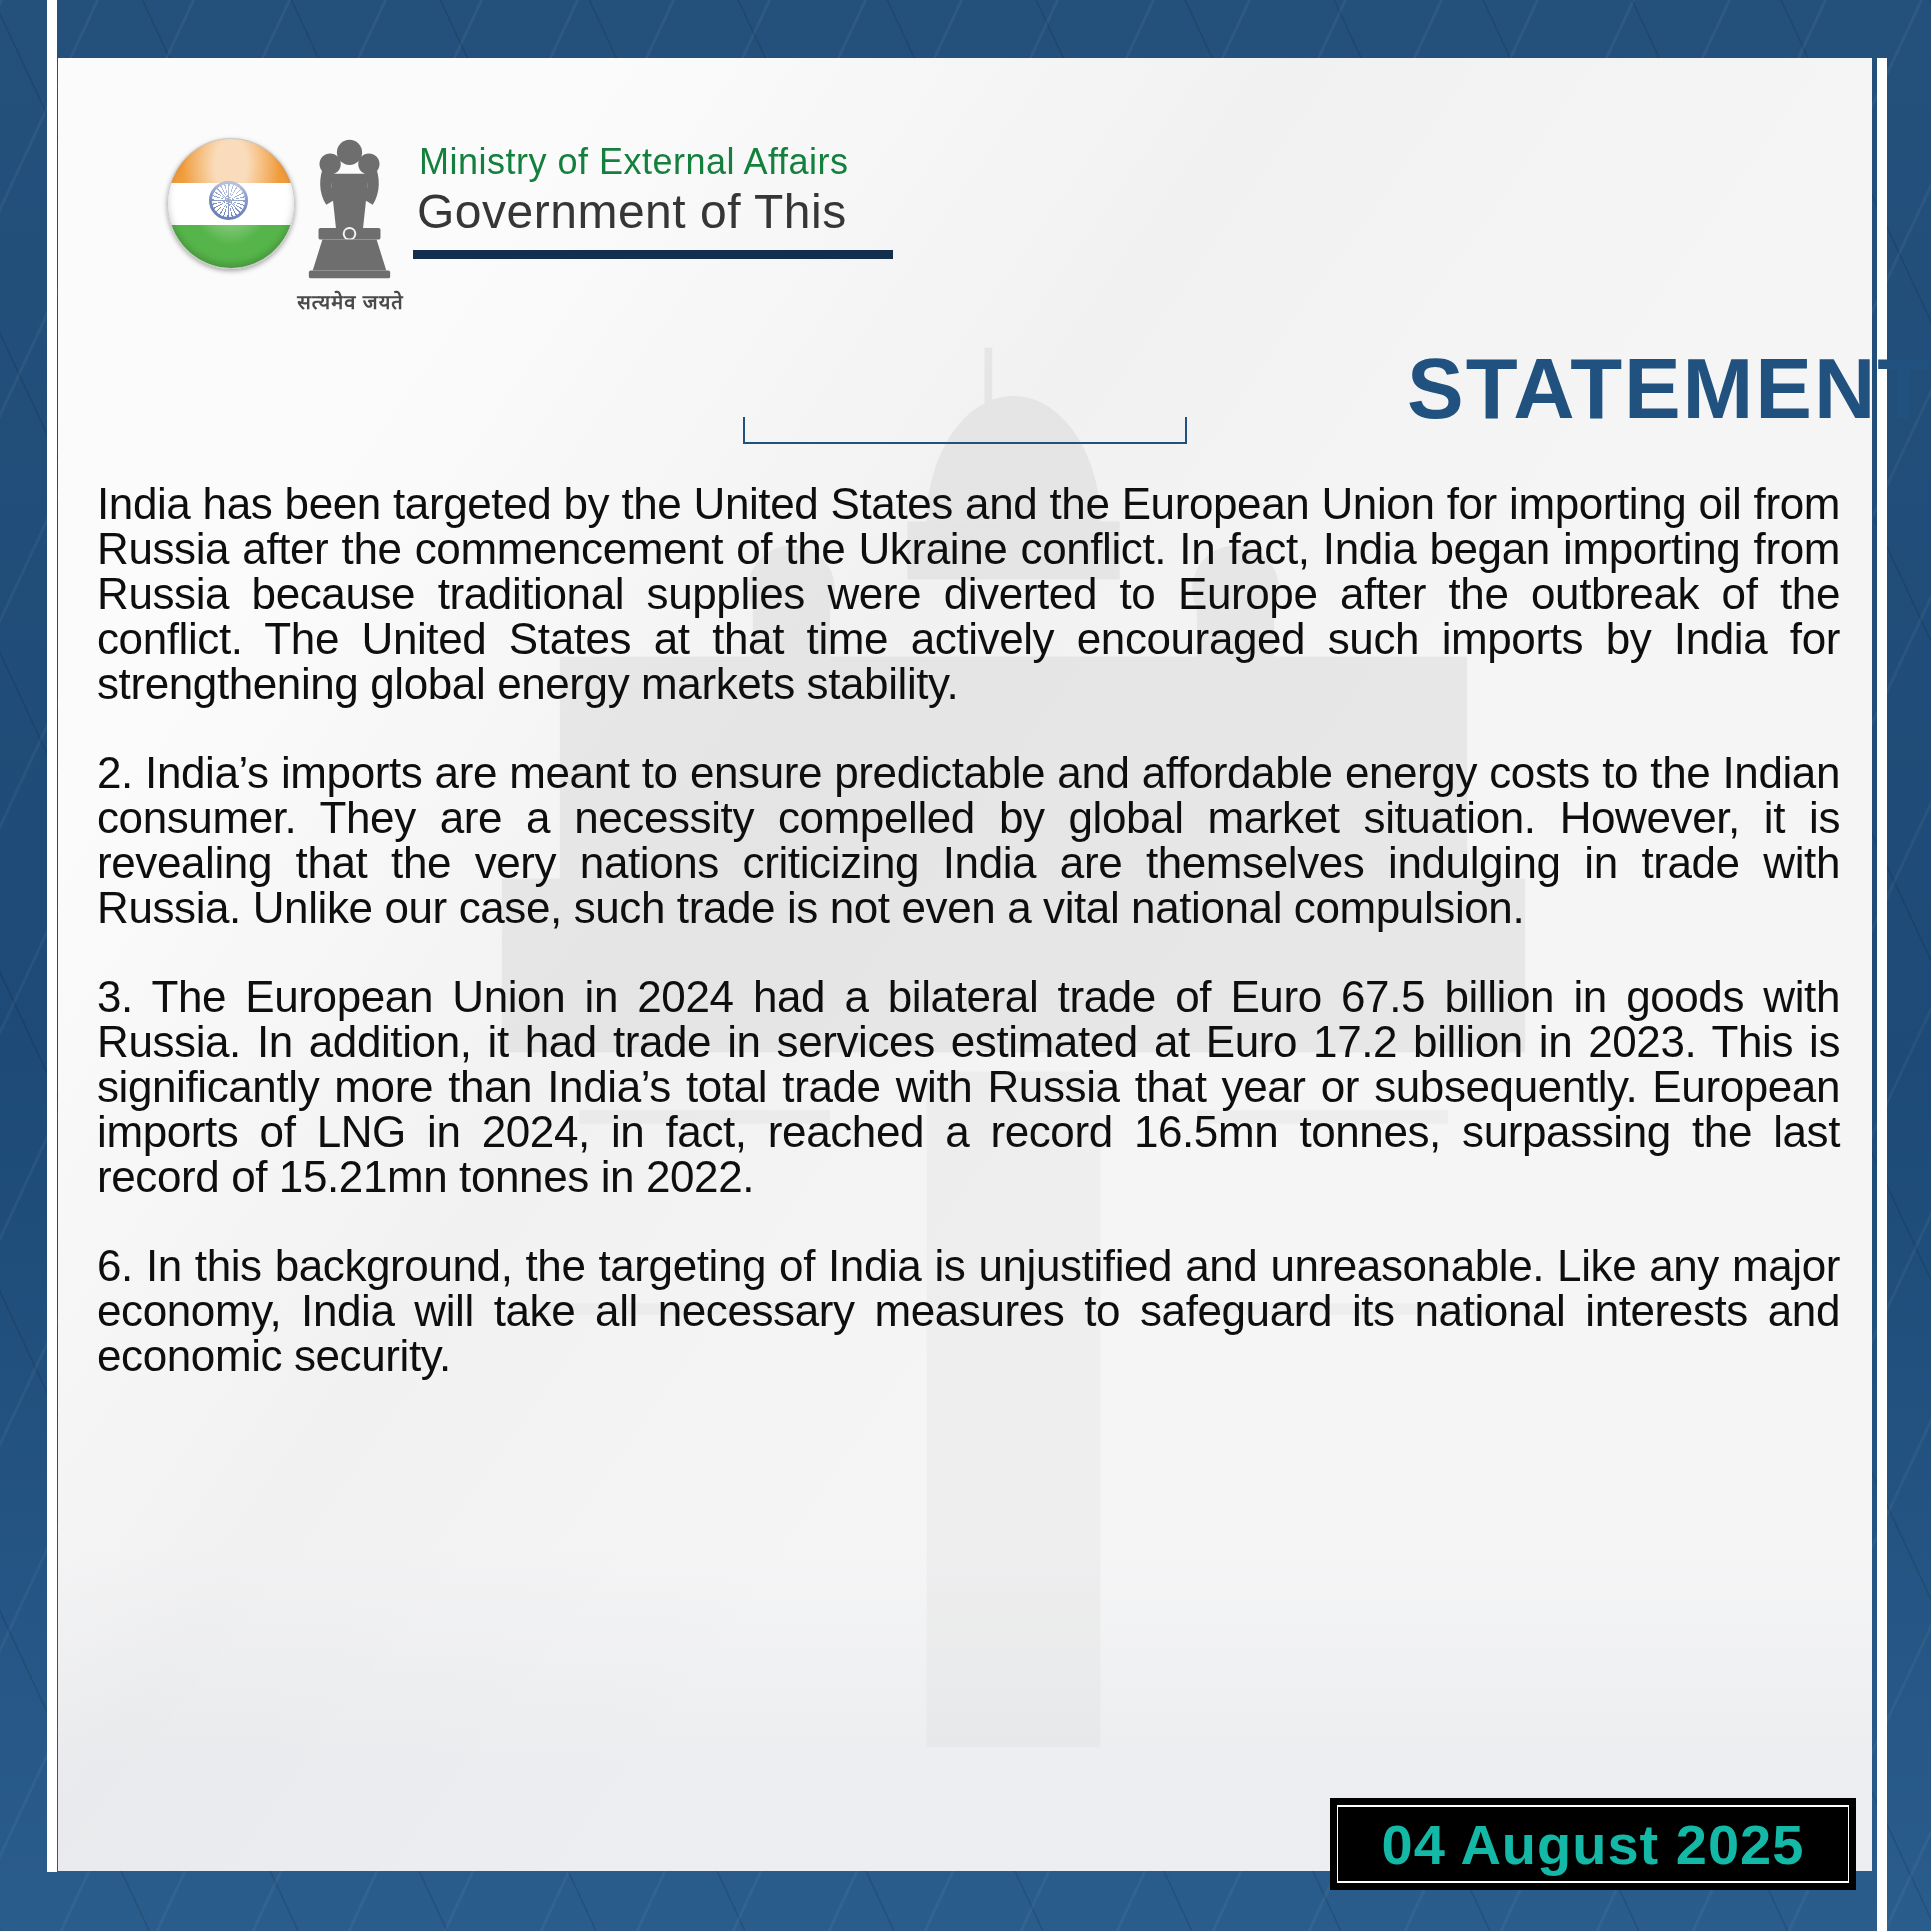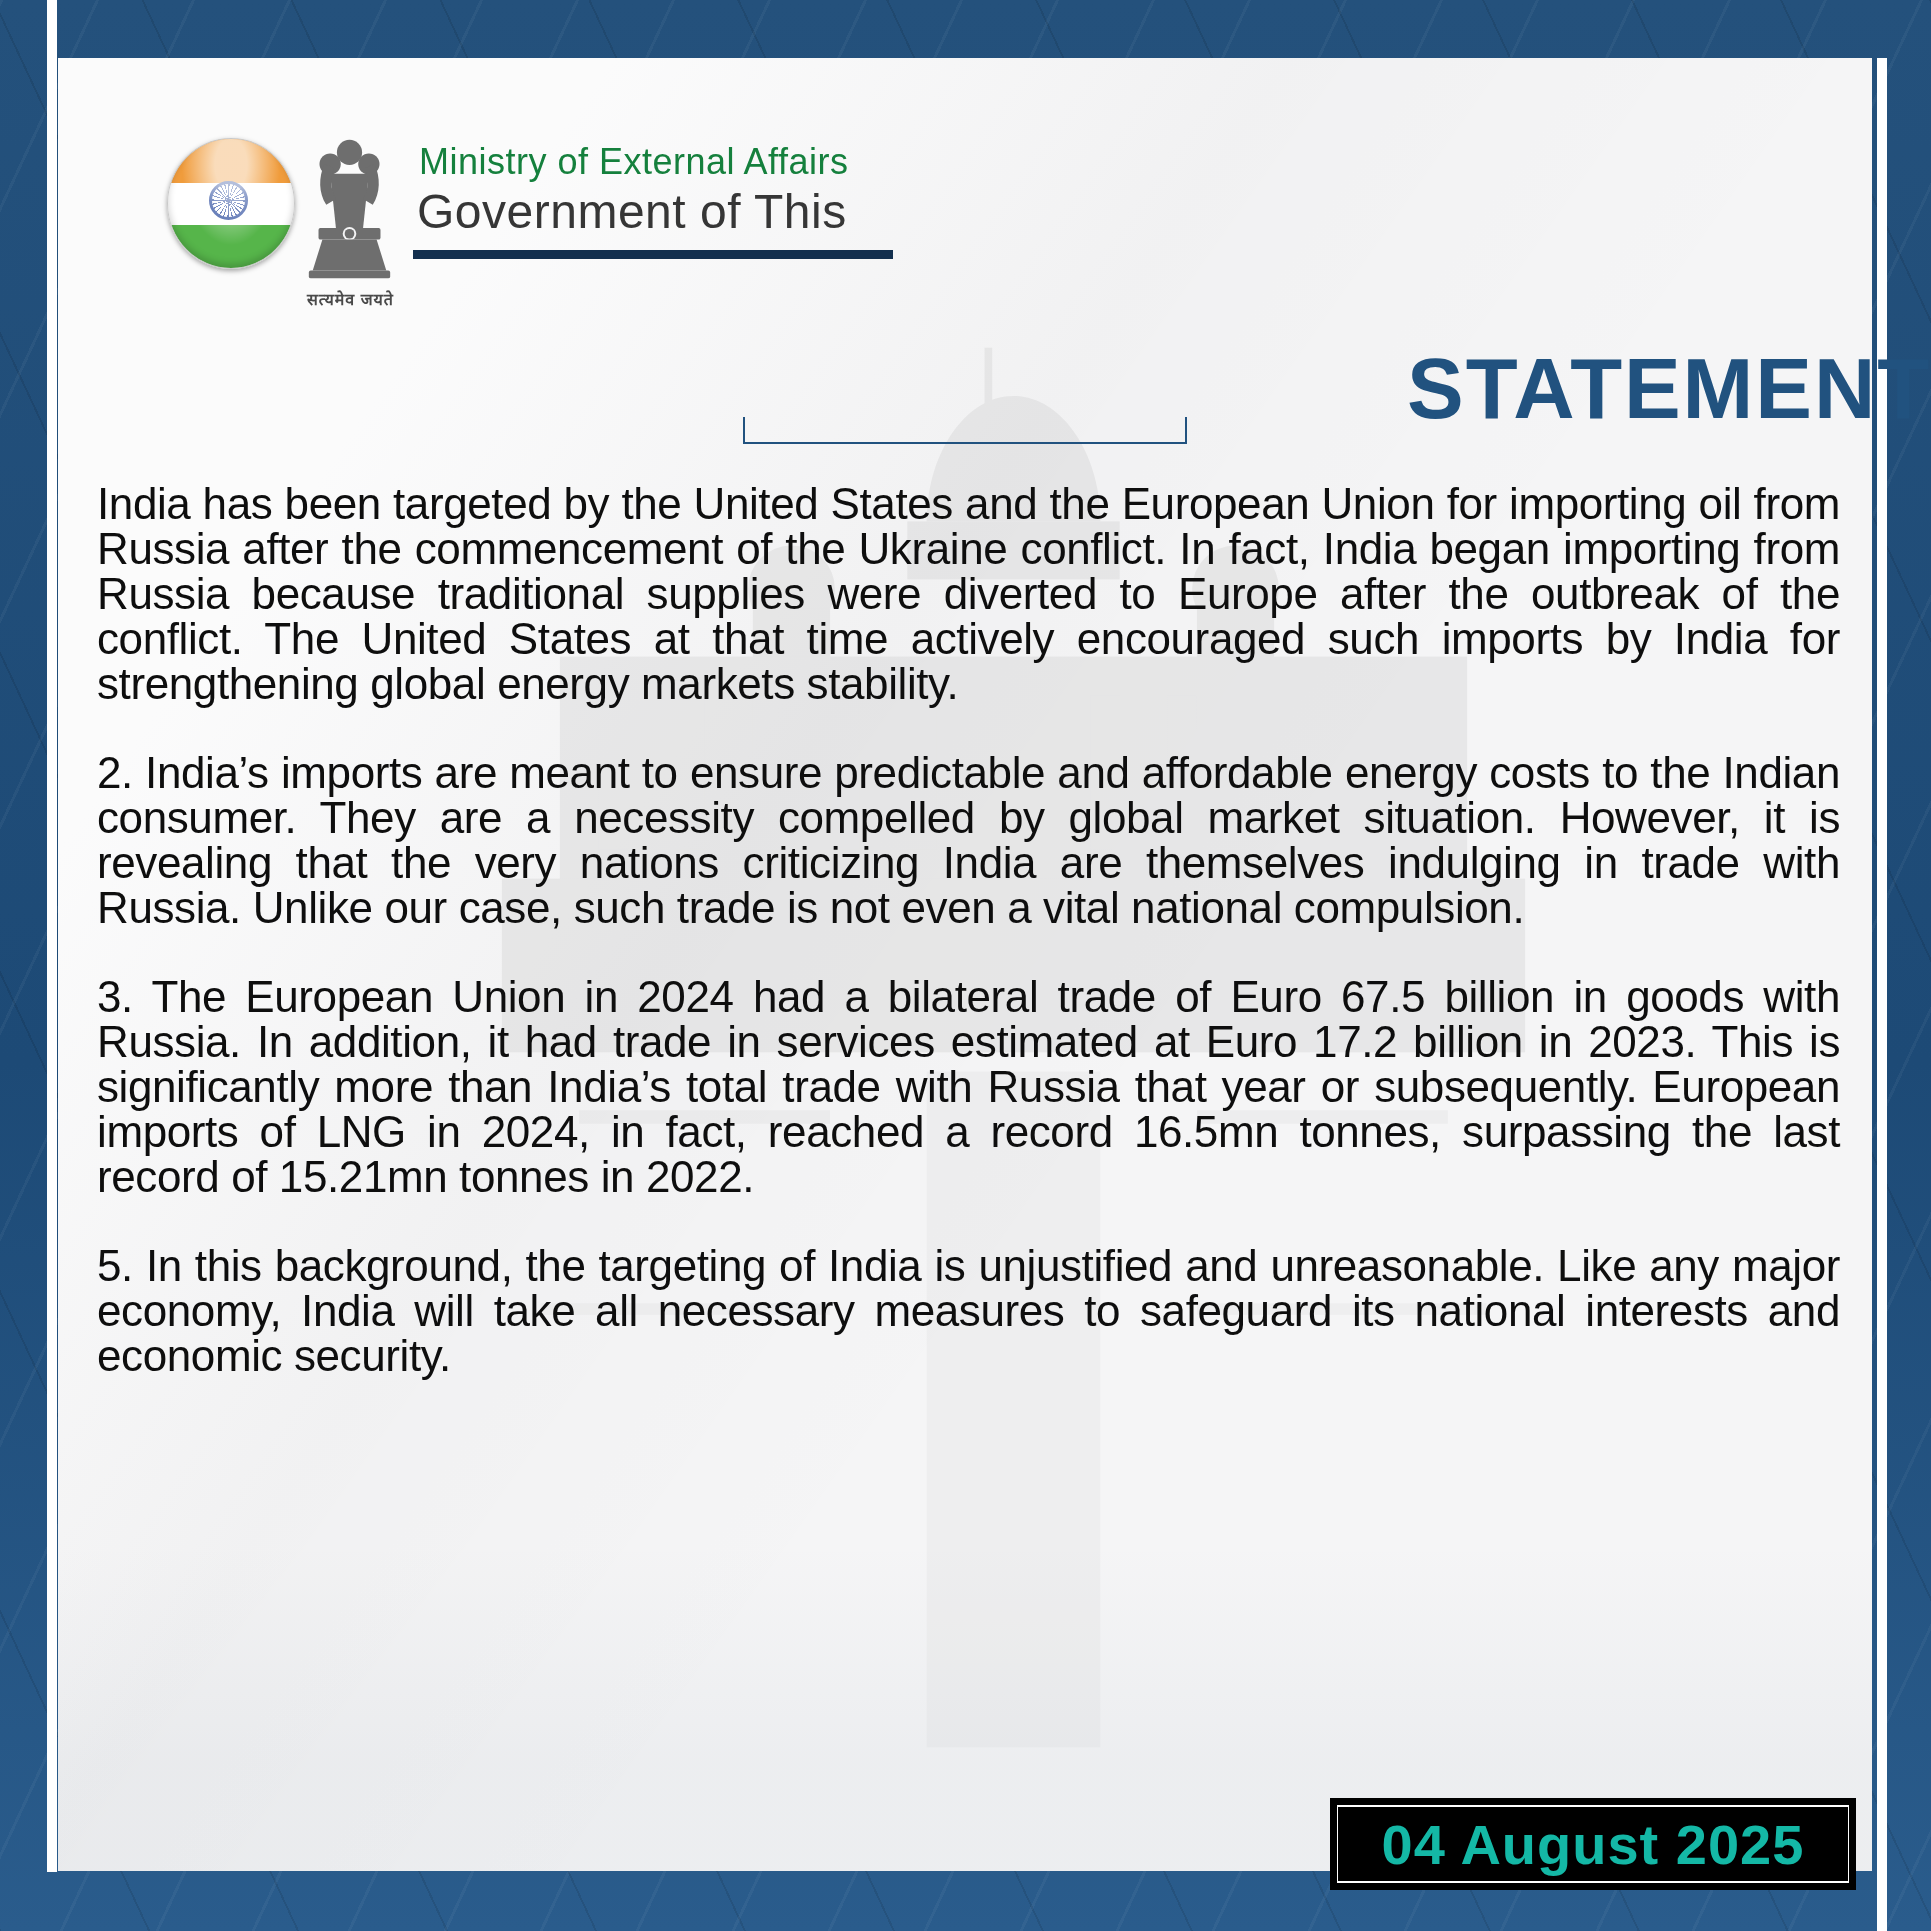--- a/index.html
+++ b/index.html
@@ -49,21 +49,21 @@
   .chakra{
     position:absolute;left:41px;top:42px;width:39px;height:39px;border-radius:50%;
     border:3.9px solid #27489c;box-sizing:border-box;
     background:
       radial-gradient(circle,#27489c 0 9%, rgba(0,0,0,0) 10%),
       repeating-conic-gradient(from 0deg, #27489c 0deg 4deg, rgba(0,0,0,0) 4deg 15deg);
   }
   .emblem{position:absolute;left:301px;top:135px;width:97px;height:153px;}
   .motto{
     position:absolute;left:278px;top:290px;width:145px;text-align:center;
-    font-size:16px;color:#4a4a4a;font-weight:bold;letter-spacing:1px;
+    font-size:20px;color:#4a4a4a;font-weight:bold;letter-spacing:1px;
   }
   .ministry-name{
     position:absolute;left:419px;top:141px;width:676px;
     font-size:36px;color:#15803d;font-weight:500;letter-spacing:0.5px;
   }
   .government-name{
     position:absolute;left:417px;top:183px;width:676px;
     font-size:48px;color:#363636;font-weight:500;letter-spacing:0.5px;
   }
   .header-underline{
@@ -173,20 +173,20 @@
   <div class="header-underline" style="left:355px;top:192px;"></div>
 </div>
 
 <div class="page-title">STATEMENT</div>
 <div class="title-bracket"></div>
 
 <div class="statement-body">
   <p>India has been targeted by the United States and the European Union for importing oil from Russia after the commencement of the Ukraine conflict. In fact, India began importing from Russia because traditional supplies were diverted to Europe after the outbreak of the conflict. The United States at that time actively encouraged such imports by India for strengthening global energy markets stability.</p>
   <p>2. India’s imports are meant to ensure predictable and affordable energy costs to the Indian consumer. They are a necessity compelled by global market situation. However, it is revealing that the very nations criticizing India are themselves indulging in trade with Russia. Unlike our case, such trade is not even a vital national compulsion.</p>
   <p>3.  The European Union in 2024 had a bilateral trade of Euro 67.5 billion in goods with Russia. In addition, it had trade in services estimated at Euro 17.2 billion in 2023. This is significantly more than India’s total trade with Russia that year or subsequently. European imports of LNG in 2024, in fact, reached a record 16.5mn tonnes, surpassing the last record of 15.21mn tonnes in 2022.</p>
-  <p>5. In this background, the targeting of India is unjustified and unreasonable. Like any major economy, India will take all necessary measures to safeguard its national interests and economic security.</p>
+  <p>6. In this background, the targeting of India is unjustified and unreasonable. Like any major economy, India will take all necessary measures to safeguard its national interests and economic security.</p>
 </div>
 
 <div class="date-badge">
   <div class="date-badge-inner"></div>
   <div class="date-text">04 August 2025</div>
 </div>
 
 
 </body></html>

